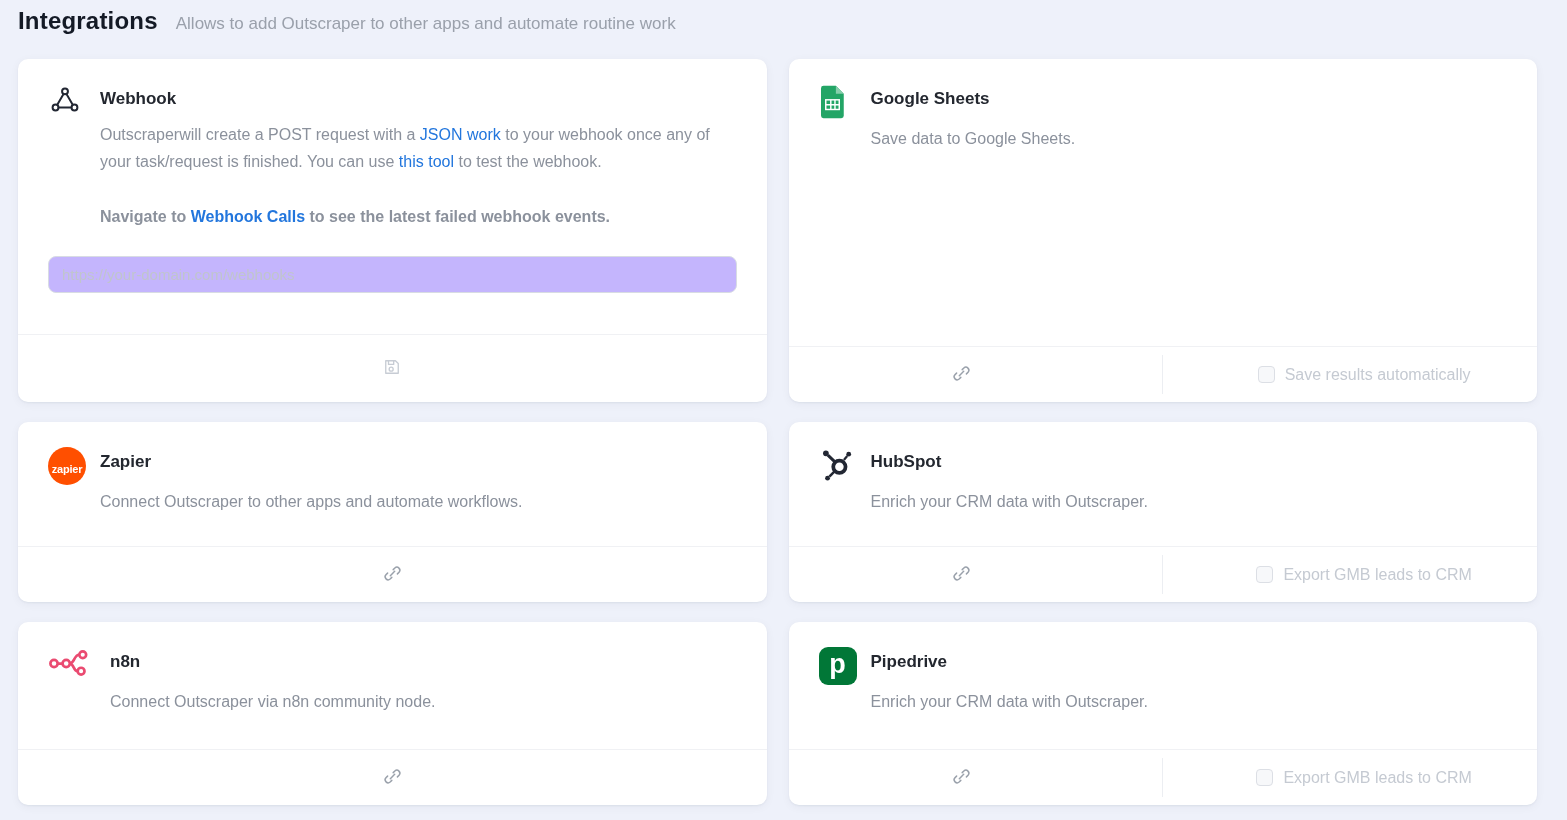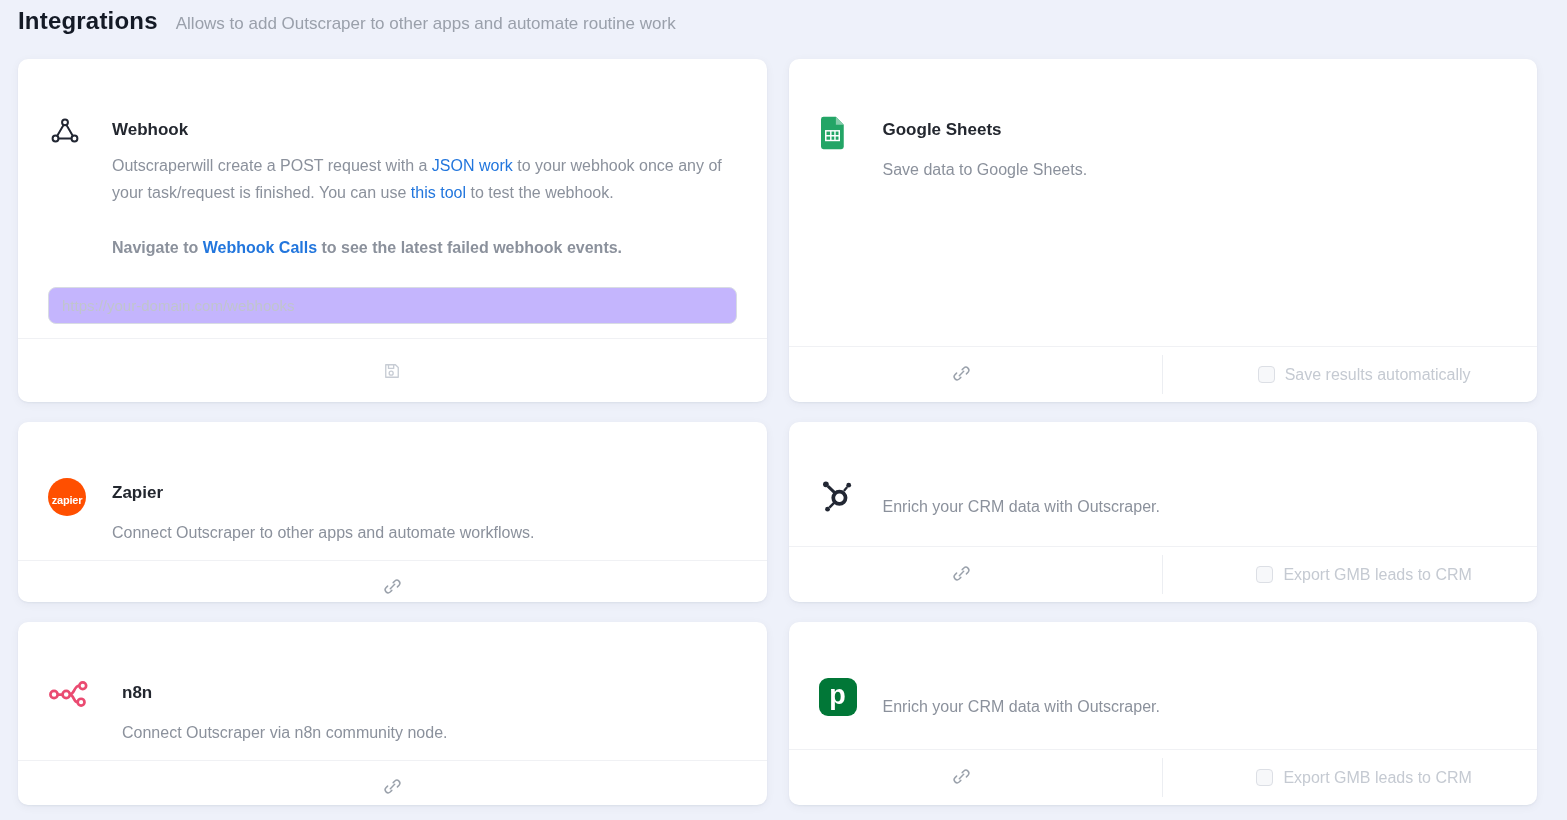--- a/index.html
+++ b/index.html
@@ -27,21 +27,21 @@
 
   
   .card {
     background:#ffffff;
     border-radius:10px;
     box-shadow:0 1px 2px rgba(25,35,65,.05), 0 2px 10px rgba(25,35,65,.05);
     display:flex; flex-direction:column;
     overflow:hidden;
   }
   .card-body { flex:1; padding:24px 30px 14px; }
-  .meta { display:flex; gap:22px;margin-top:31px; }
+  .meta { display:flex; gap:10px; }
   .avatar { width:42px; flex-shrink:0; display:flex; justify-content:flex-start; padding-top:1px; }
   .meta-content { flex:1; min-width:0; }
   .card-title { font-size:17px; font-weight:700; color:#23272f; padding-top:6px; }
   .card-desc { margin-top:18px; font-size:16px; color:#8b919c; line-height:1.55; }
   .para { font-size:16px; color:#8b919c; line-height:27px; }
   .para.first { margin-top:12px; }
   .para.second { margin-top:28px;font-weight:bold; }
   a.inline-link { color:#2276dd; text-decoration:none; cursor:pointer; }
 
   
@@ -223,20 +223,21 @@
               <circle cx="13.6" cy="13.2" r="4.1" fill="none" stroke="#222733" stroke-width="2.5"></circle>
               <circle cx="4.6" cy="4.2" r="1.9" fill="#222733"></circle>
               <circle cx="19.8" cy="4.8" r="1.6" fill="#222733"></circle>
               <circle cx="5.7" cy="20.8" r="1.6" fill="#222733"></circle>
               <path d="M5.9 5.4 L10.6 9.9" stroke="#222733" stroke-width="2"></path>
               <path d="M18.8 6 L16.6 8.6" stroke="#222733" stroke-width="1.5"></path>
               <path d="M6.9 19.7 L10.2 16.4" stroke="#222733" stroke-width="1.7"></path>
             </svg>
           </div>
           <div class="meta-content">
+            <div class="card-title">HubSpot</div>
             <div class="card-desc">Enrich your CRM data with Outscraper.</div>
           </div>
         </div>
       </div>
       <div class="card-footer">
         <div class="footer-cell">
           <button class="icon-btn">
             <span>
               <svg width="21" height="21" viewBox="0 0 24 24" fill="none" stroke="#9aa1ab" stroke-width="1.7" stroke-linecap="round">
                 <path d="M9.5 14.5 L14.5 9.5"></path>
@@ -295,20 +296,21 @@
 
     <div class="card">
       <div class="card-body">
         <div class="meta">
           <div class="avatar">
             <div class="pipedrive-badge">
                 <span>p</span>
               </div>
           </div>
           <div class="meta-content">
+            <div class="card-title">Pipedrive</div>
             <div class="card-desc">Enrich your CRM data with Outscraper.</div>
           </div>
         </div>
       </div>
       <div class="card-footer">
         <div class="footer-cell">
           <button class="icon-btn">
             <span>
               <svg width="21" height="21" viewBox="0 0 24 24" fill="none" stroke="#9aa1ab" stroke-width="1.7" stroke-linecap="round">
                 <path d="M9.5 14.5 L14.5 9.5"></path>

